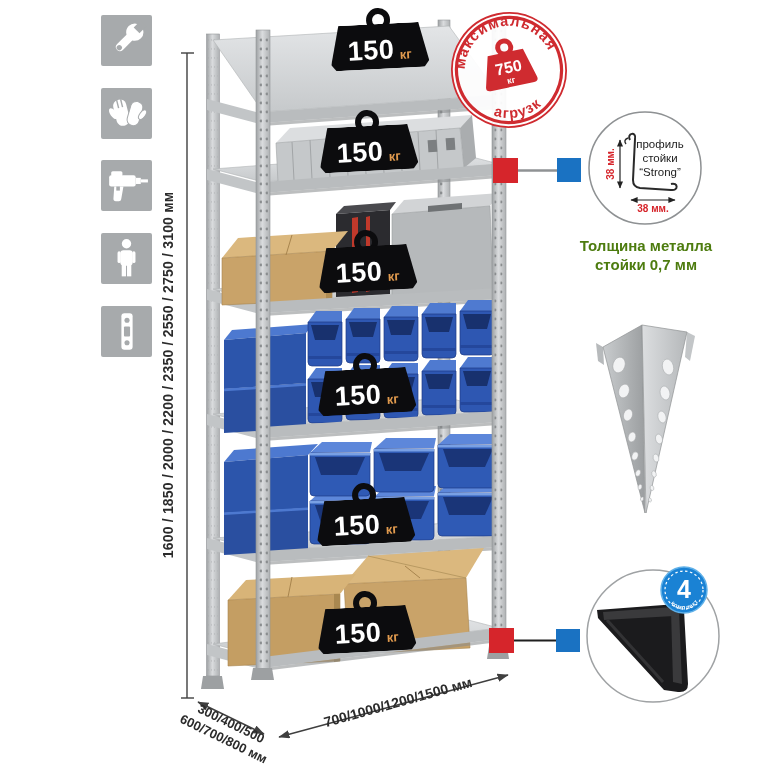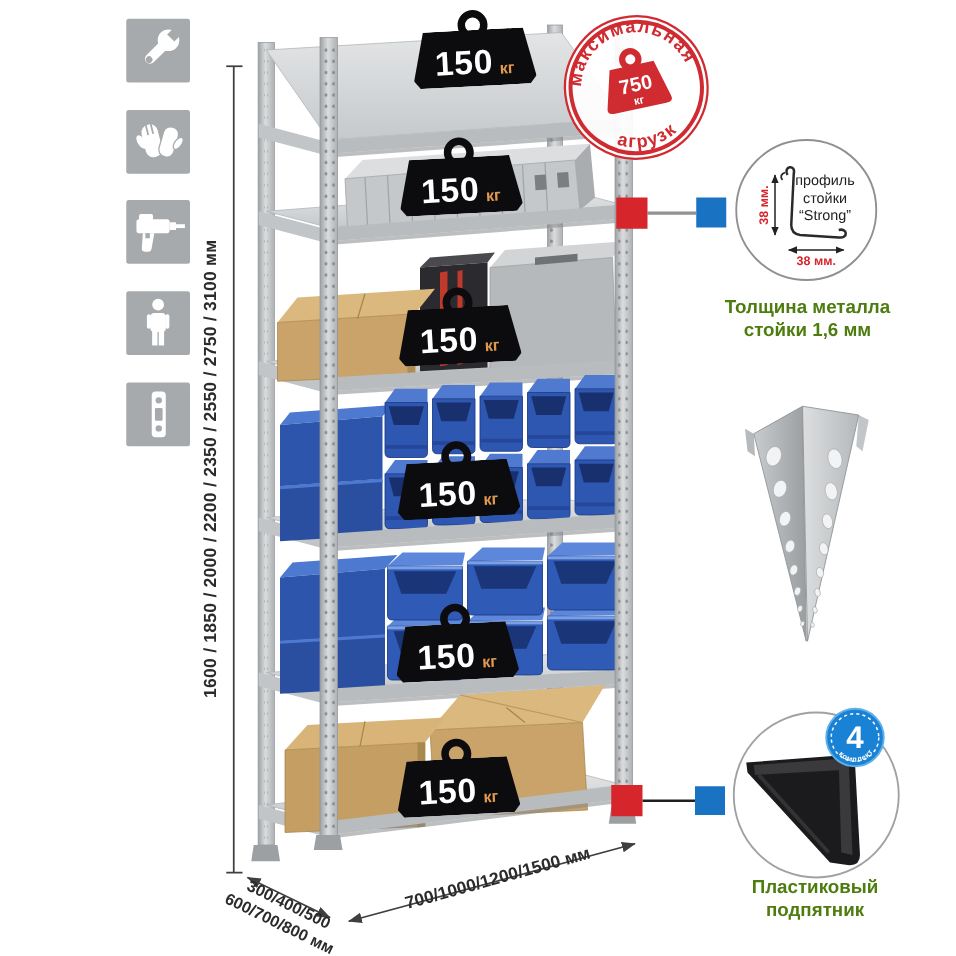--- a/index.html
+++ b/index.html
@@ -365,21 +365,21 @@
     <text x="31" y="56" font-size="10" font-weight="bold" fill="#d6252b" text-anchor="middle" transform="rotate(-90 31 56)">38 мм.</text>
     <text x="70" y="104" font-size="10" font-weight="bold" fill="#d6252b" text-anchor="middle">38 мм.</text>
     <g font-size="11.5" fill="#222" text-anchor="middle">
       <text x="77" y="40">профиль</text>
       <text x="77" y="54">стойки</text>
       <text x="77" y="68">“Strong”</text>
     </g>
   </svg>
   <div class="caption" style="left:568px;top:237px">
     <span>Толщина металла</span><br>
-    <span>стойки 1,6 мм</span>
+    <span>стойки 0,7 мм</span>
   </div>
 
   <svg class="abs" style="left:588px;top:303px" width="160" height="228" viewBox="0 0 160 228">
     <defs>
       <linearGradient id="agL" x1="0" y1="0" x2="1" y2="0">
         <stop offset="0" stop-color="#c9ccce"></stop>
           <stop offset="1" stop-color="#9b9ea0"></stop>
       </linearGradient>
       <linearGradient id="agR" x1="0" y1="0" x2="1" y2="0">
         <stop offset="0" stop-color="#dcdee0"></stop>
@@ -421,24 +421,20 @@
     <g>
       <circle cx="99" cy="30" r="23" fill="#1a82d4" stroke="#5fb0e8" stroke-width="1.5"></circle>
       <circle cx="99" cy="30" r="19" fill="none" stroke="#fff" stroke-width="1.2" stroke-dasharray="2.5 2.5"></circle>
       <text x="99" y="38" font-size="25" font-weight="bold" fill="#fff" text-anchor="middle">4</text>
       <path id="bArc" d="M 84,40.5 A 17,17 0 0 0 114,40.5" fill="none"></path>
       <text font-size="6" font-weight="bold" fill="#fff" letter-spacing="0.6">
         <textPath href="#bArc" startOffset="50%" text-anchor="middle">в комплекте</textPath>
       </text>
     </g>
   </svg>
-  <div class="caption" style="left:574px;top:701px">
-    <span>Пластиковый</span><br>
-    <span>подпятник</span>
-  </div>
 
   <div class="dimtext" id="height-label">1600 / 1850 / 2000 / 2200 / 2350 / 2550 / 2750 / 3100 мм</div>
   <div class="dimtext" id="depth-label">
     <span>300/400/500</span><br>
     <span>600/700/800 мм</span>
   </div>
   <div class="dimtext" id="width-label">700/1000/1200/1500 мм</div>
 
 </div>
 

